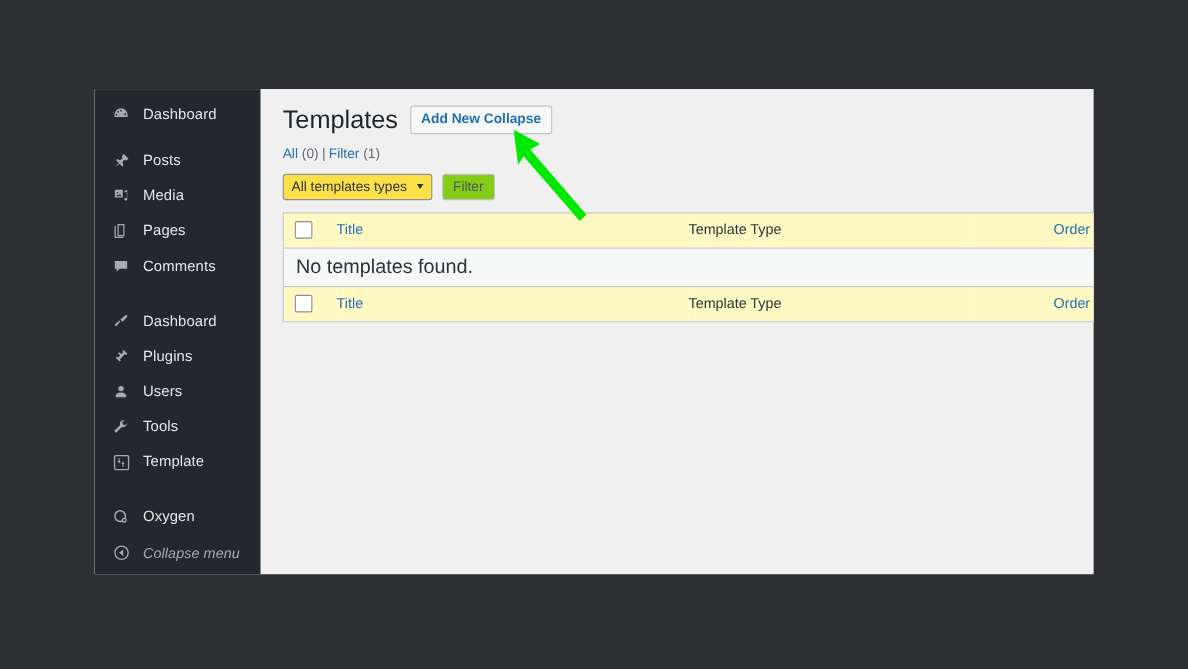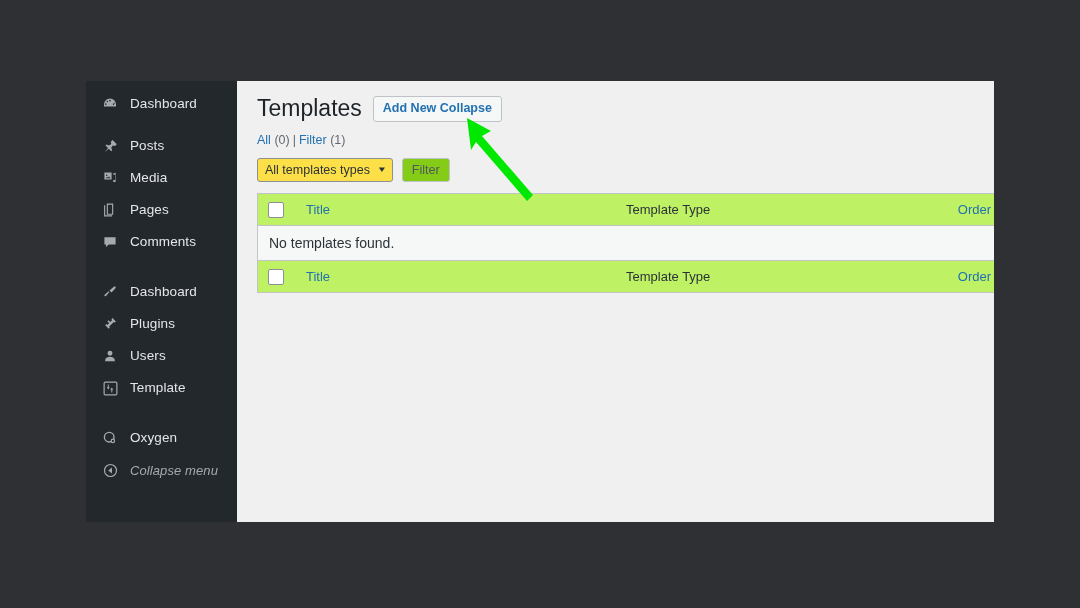--- a/index.html
+++ b/index.html
@@ -181,21 +181,21 @@
   }
 
   #templates-table th,
   #templates-table td {
     text-align: left;
     font-weight: 400;
     padding: 0;
     vertical-align: middle;
   }
 
-  .th-row { height: 32px; background: #bef264; }
+  .th-row { height: 32px; background: #fef9c3; }
 
   .col-cb    { width: 38px;  padding-left: 10px !important; }
   .col-title { width: 320px; }
   .col-type  { width: 260px; }
   .col-order { width: 105px; text-align: right !important; padding-right: 12px !important; }
 
   .cb-box {
     width: 14px;
     height: 14px;
     border: 1px solid #8c8f94;
@@ -216,21 +216,21 @@
     font-size: 13px;
     color: #2c3338;
   }
 
   .no-items-row td {
     height: 34px;
     background: #f6f7f7;
     border-top: 1px solid #c3c4c7;
     border-bottom: 1px solid #c3c4c7;
     padding-left: 11px !important;
-    font-size: 14px;
+    font-size: 18px;
     color: #2c3338;
   }
 
   
   #arrow-annotation {
     position: absolute;
     left: 455px;
     top: 105px;
     width: 100px;
     height: 105px;
@@ -315,20 +315,28 @@
 
       <div class="menu-item">
         <span class="mi-icon">
           <svg class="icn" width="16" height="16" viewBox="0 0 20 20">
               <path fill="#a7aaad" d="M10 3.5a3.1 3.1 0 1 1 0 6.2 3.1 3.1 0 0 1 0-6.2zM10 11c3.3 0 6 1.8 6 4v1.5H4V15c0-2.2 2.7-4 6-4z"></path>
             </svg>
         </span>
         <span class="mi-label">Users</span>
       </div>
 
+      <div class="menu-item">
+        <span class="mi-icon">
+          <svg class="icn" width="16" height="16" viewBox="0 0 20 20">
+              <path fill="#a7aaad" d="M16.3 5.3a4.1 4.1 0 0 1-5.4 4.9L5.4 15.8a1.5 1.5 0 1 1-2.1-2.1l5.6-5.6a4.1 4.1 0 0 1 4.9-5.4l-2.4 2.4.7 2.4 2.4.7 2.3-2.4c.1.4.2.8.2 1.2z"></path>
+            </svg>
+        </span>
+        <span class="mi-label">Tools</span>
+      </div>
 
       <div class="menu-item">
         <span class="mi-icon">
           <svg class="icn" width="15" height="15" viewBox="0 0 20 20">
               <rect x="1.5" y="1.5" width="17" height="17" rx="1.5" fill="none" stroke="#a7aaad" stroke-width="1.6"></rect>
               <path fill="#a7aaad" d="M6.4 4.8h1.3v3.4H9l-2 3-2-3h1.4V4.8zm6 10.4h-1.3v-3.4H9.7l2-3 2 3h-1.3v3.4z"></path>
             </svg>
         </span>
         <span class="mi-label">Template</span>
       </div>

